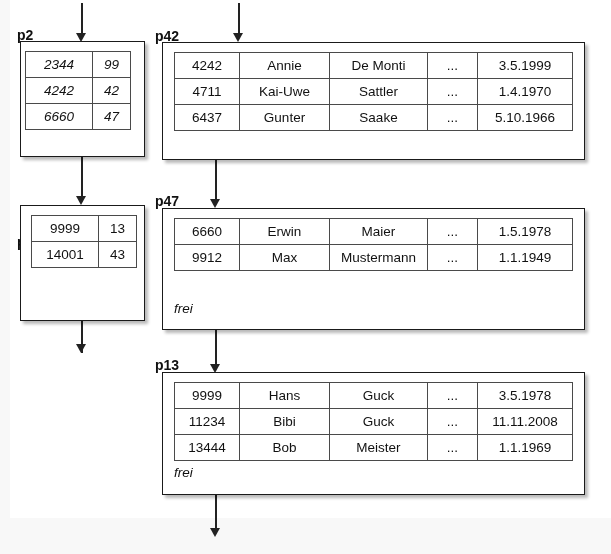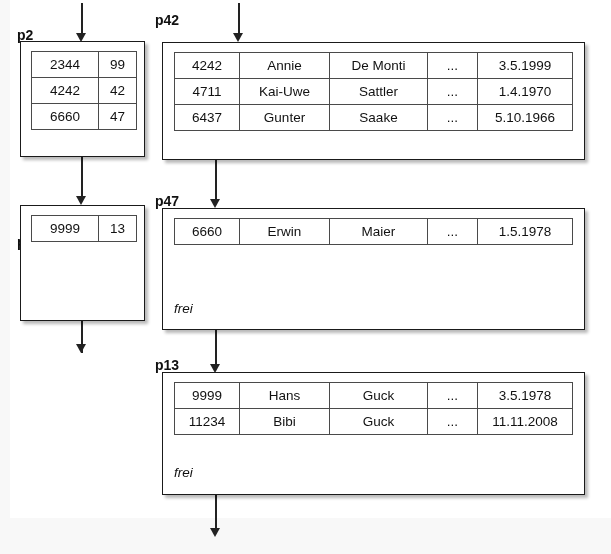--- a/index.html
+++ b/index.html
@@ -108,21 +108,21 @@
   <div class="arrow-head" style="left:76px; top:344px;"></div>
 
   <div class="arrow-line" style="left:215px; top:330px; height:38px;"></div>
   <div class="arrow-head" style="left:210px; top:364px;"></div>
 
   <div class="arrow-line" style="left:215px; top:495px; height:37px;"></div>
   <div class="arrow-head" style="left:210px; top:528px;"></div>
 
   <div class="node-label" style="left:17px; top:27px;">p2</div>
   <div class="node" style="left:20px; top:41px; width:125px; height:116px;">
-    <table class="dtable" style="left:10px; top:9px; width:105px;">
+    <table class="dtable" style="left:4px; top:9px; width:105px;font-style:italic;">
       <colgroup>
           <col style="width:67px">
           <col style="width:38px">
         </colgroup>
       <tbody>
         <tr>
           <td>2344</td>
           <td>99</td>
         </tr>
         <tr>
@@ -142,25 +142,29 @@
     <table class="dtable" style="left:10px; top:9px; width:105px;">
       <colgroup>
           <col style="width:67px">
           <col style="width:38px">
         </colgroup>
       <tbody>
         <tr>
           <td>9999</td>
           <td>13</td>
         </tr>
-      </tbody>
-    </table>
-  </div>
-
-  <div class="node-label" style="left:155px; top:12px;">p42</div>
+        <tr>
+          <td>14001</td>
+          <td>43</td>
+        </tr>
+      </tbody>
+    </table>
+  </div>
+
+  <div class="node-label" style="left:155px; top:28px;">p42</div>
   <div class="node" style="left:162px; top:42px; width:423px; height:118px;">
     <table class="dtable" style="left:11px; top:9px; width:398px;">
       <colgroup>
         <col style="width:65px">
           <col style="width:90px">
           <col style="width:98px">
         <col style="width:50px">
           <col style="width:95px">
       </colgroup>
       <tbody>
@@ -200,20 +204,27 @@
           <col style="width:95px">
       </colgroup>
       <tbody>
         <tr>
           <td>6660</td>
           <td>Erwin</td>
           <td>Maier</td>
           <td>...</td>
           <td>1.5.1978</td>
         </tr>
+        <tr>
+          <td>9912</td>
+          <td>Max</td>
+          <td>Mustermann</td>
+          <td>...</td>
+          <td>1.1.1949</td>
+        </tr>
       </tbody>
     </table>
     <div class="frei" style="left:11px; top:92px;">frei</div>
   </div>
 
   <div class="node-label" style="left:155px; top:357px;">p13</div>
   <div class="node" style="left:162px; top:372px; width:423px; height:123px;">
     <table class="dtable" style="left:11px; top:9px; width:398px;">
       <colgroup>
         <col style="width:65px">
@@ -230,17 +241,24 @@
           <td>...</td>
           <td>3.5.1978</td>
         </tr>
         <tr>
           <td>11234</td>
           <td>Bibi</td>
           <td>Guck</td>
           <td>...</td>
           <td>11.11.2008</td>
         </tr>
+        <tr>
+          <td>13444</td>
+          <td>Bob</td>
+          <td>Meister</td>
+          <td>...</td>
+          <td>1.1.1969</td>
+        </tr>
       </tbody>
     </table>
     <div class="frei" style="left:11px; top:92px;">frei</div>
   </div>
 </div>
 
 </body></html>

